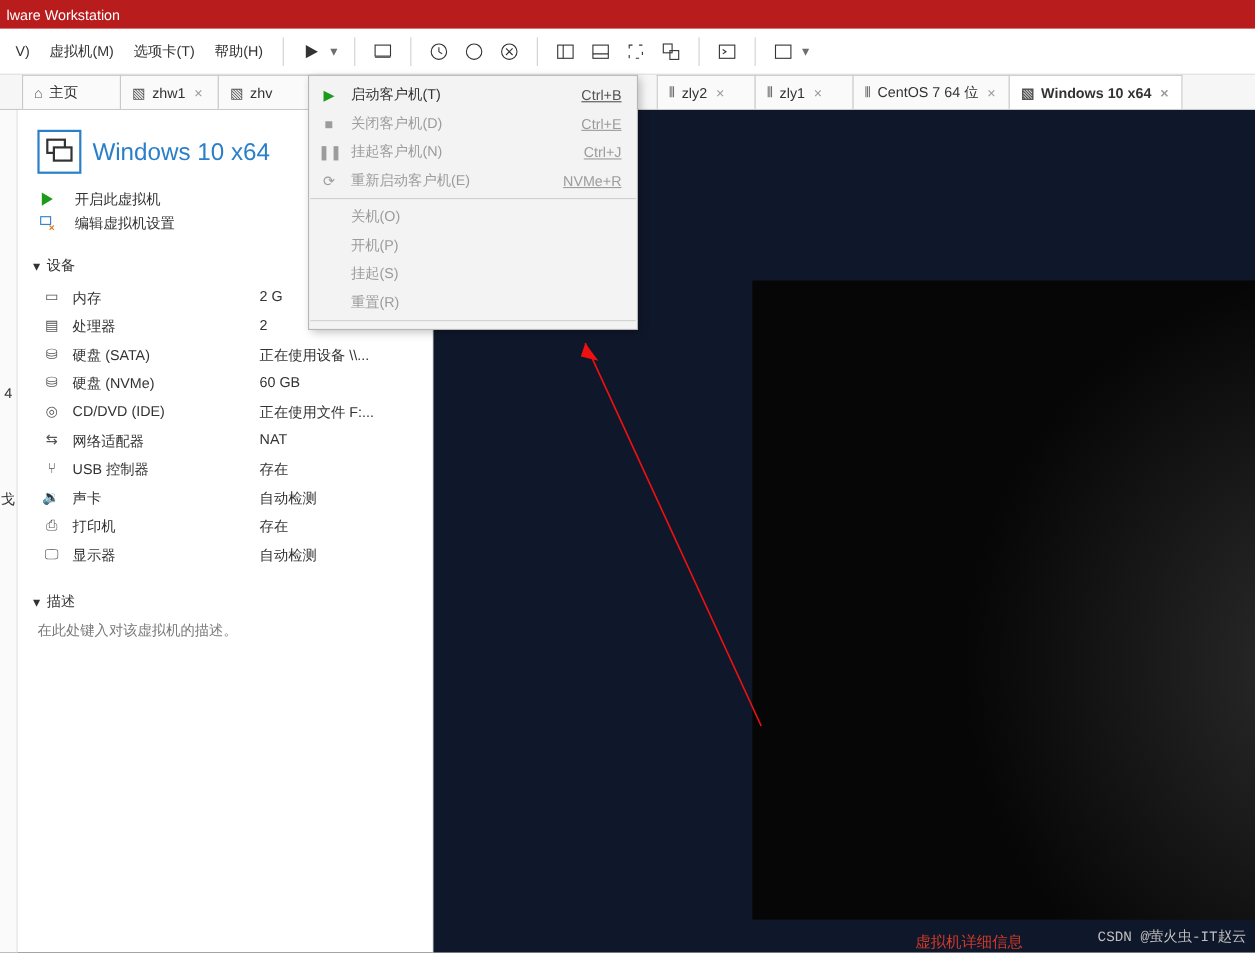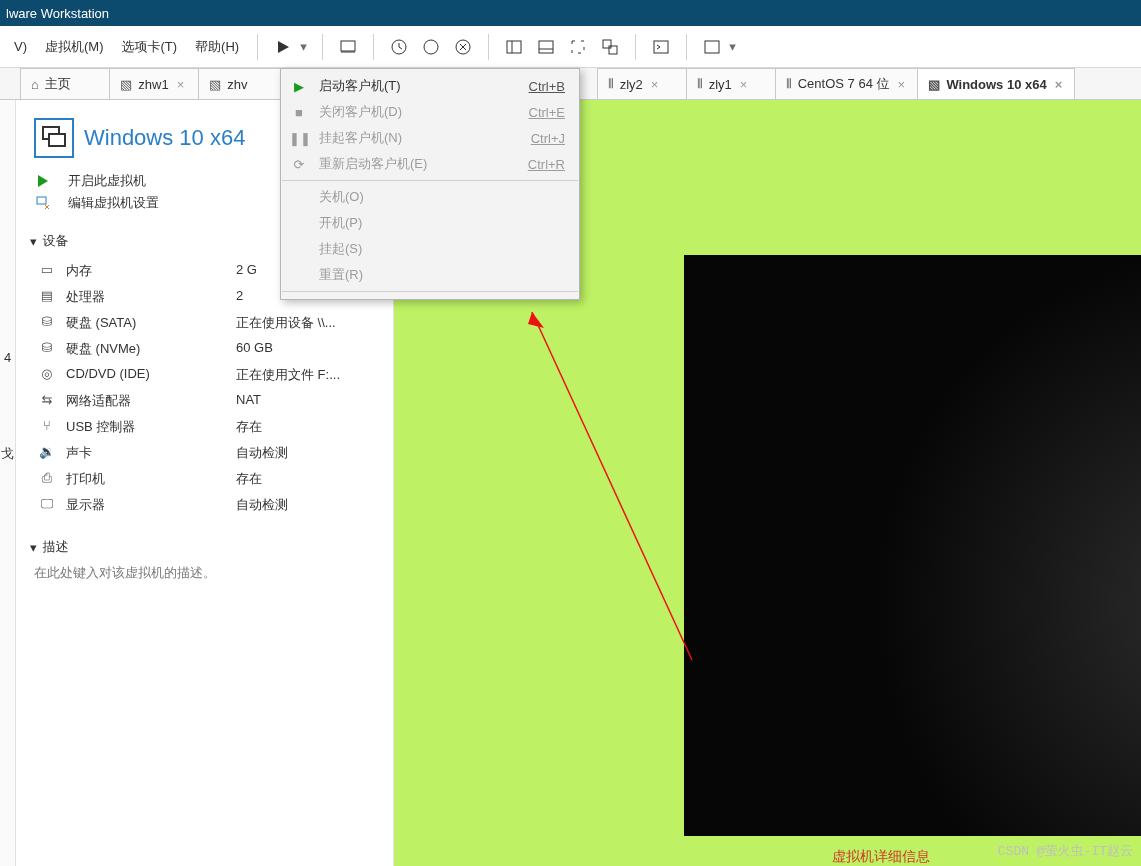--- a/index.html
+++ b/index.html
@@ -1,18 +1,18 @@
 <!DOCTYPE html>
 <html><head>
 <meta charset="utf-8">
 <style>
   *{box-sizing:border-box;margin:0;padding:0;font-family:"Microsoft YaHei","Segoe UI",Arial,sans-serif;font-size:13px;color:#333;}
   body{background:#fff;width:1141px;height:866px;overflow:hidden;position:relative;}
   
-  .title-bar{height:26px;background:#0c4a6e;color:#fff;display:flex;align-items:center;padding-left:6px;font-size:13px;}
+  .title-bar{height:26px;background:#b91c1c;color:#fff;display:flex;align-items:center;padding-left:6px;font-size:13px;}
   .title-bar span{color:#fff;}
   
   .menu-bar{height:42px;border-bottom:1px solid #d9d9d9;display:flex;align-items:center;padding:0 6px;gap:2px;}
   .menu-item{padding:4px 8px;color:#333;cursor:default;}
   .tb-sep{width:1px;height:26px;background:#d0d0d0;margin:0 8px;}
   .tb-btn{width:30px;height:30px;display:flex;align-items:center;justify-content:center;color:#6e6e6e;}
   .tb-play{color:#1a9b1a;}
   .tb-dd{width:12px;color:#6e6e6e;}
   .blue-ic{color:#2a7fc9;}
   
@@ -30,21 +30,21 @@
   .vm-title-text{font-size:22px;color:#2a7fc9;font-weight:400;}
   .action-link{display:flex;align-items:center;gap:18px;color:#1f6fbf;margin:4px 0;padding-left:2px;}
   .action-link.play svg{color:#1a9b1a;}
   .section-hd{display:flex;align-items:center;gap:6px;color:#3c3c9b;margin:20px 0 8px -4px;font-size:14px;}
   .dev-row{display:flex;padding:4px 0 4px 4px;gap:10px;}
   .dev-row .ic{width:18px;color:#555;flex:0 0 18px;text-align:center;}
   .dev-row .nm{flex:0 0 160px;}
   .dev-row .vl{color:#333;}
   .desc-txt{color:#7a7a7a;margin-top:8px;}
   
-  .content{flex:1;position:relative;background:#bef264;}
+  .content{flex:1;position:relative;background:#0f172a;}
   .vm-screen{position:absolute;left:290px;top:155px;right:0;bottom:30px;background:#060606;}
   .vm-screen::after{content:"";position:absolute;inset:0;background:radial-gradient(circle at 120% 60%,#2f2f2f,transparent 55%);}
   .watermark{position:absolute;right:8px;bottom:6px;color:#bfbfbf;font-size:13px;font-family:Liberation Mono, monospace;}
   .bottom-txt{position:absolute;left:438px;bottom:0;color:#cf3a2a;font-size:14px;}
   
   .dropdown{position:absolute;left:280px;top:68px;width:300px;background:#f3f3f3;border:1px solid #b6b6b6;box-shadow:3px 3px 8px rgba(0,0,0,.25);padding:4px 0;z-index:50;}
   .dd-row{display:flex;align-items:center;height:26px;padding:0 14px 0 8px;gap:10px;}
   .dd-row .ic{width:20px;text-align:center;color:#555;}
   .dd-row .lbl{flex:1;}
   .dd-row .sc{color:#555;text-decoration:underline;}
@@ -288,21 +288,21 @@
       <span class="sc">Ctrl+E</span>
     </div>
     <div class="dd-row disabled">
       <span class="ic">❚❚</span>
       <span class="lbl">挂起客户机(N)</span>
       <span class="sc">Ctrl+J</span>
     </div>
     <div class="dd-row disabled">
       <span class="ic">⟳</span>
       <span class="lbl">重新启动客户机(E)</span>
-      <span class="sc">Ctrl+R</span>
+      <span class="sc">NVMe+R</span>
     </div>
     <div class="dd-sep"></div>
     <div class="dd-row disabled">
       <span class="ic"></span>
       <span class="lbl">关机(O)</span>
       <span class="sc"></span>
     </div>
     <div class="dd-row disabled">
       <span class="ic"></span>
       <span class="lbl">开机(P)</span>

